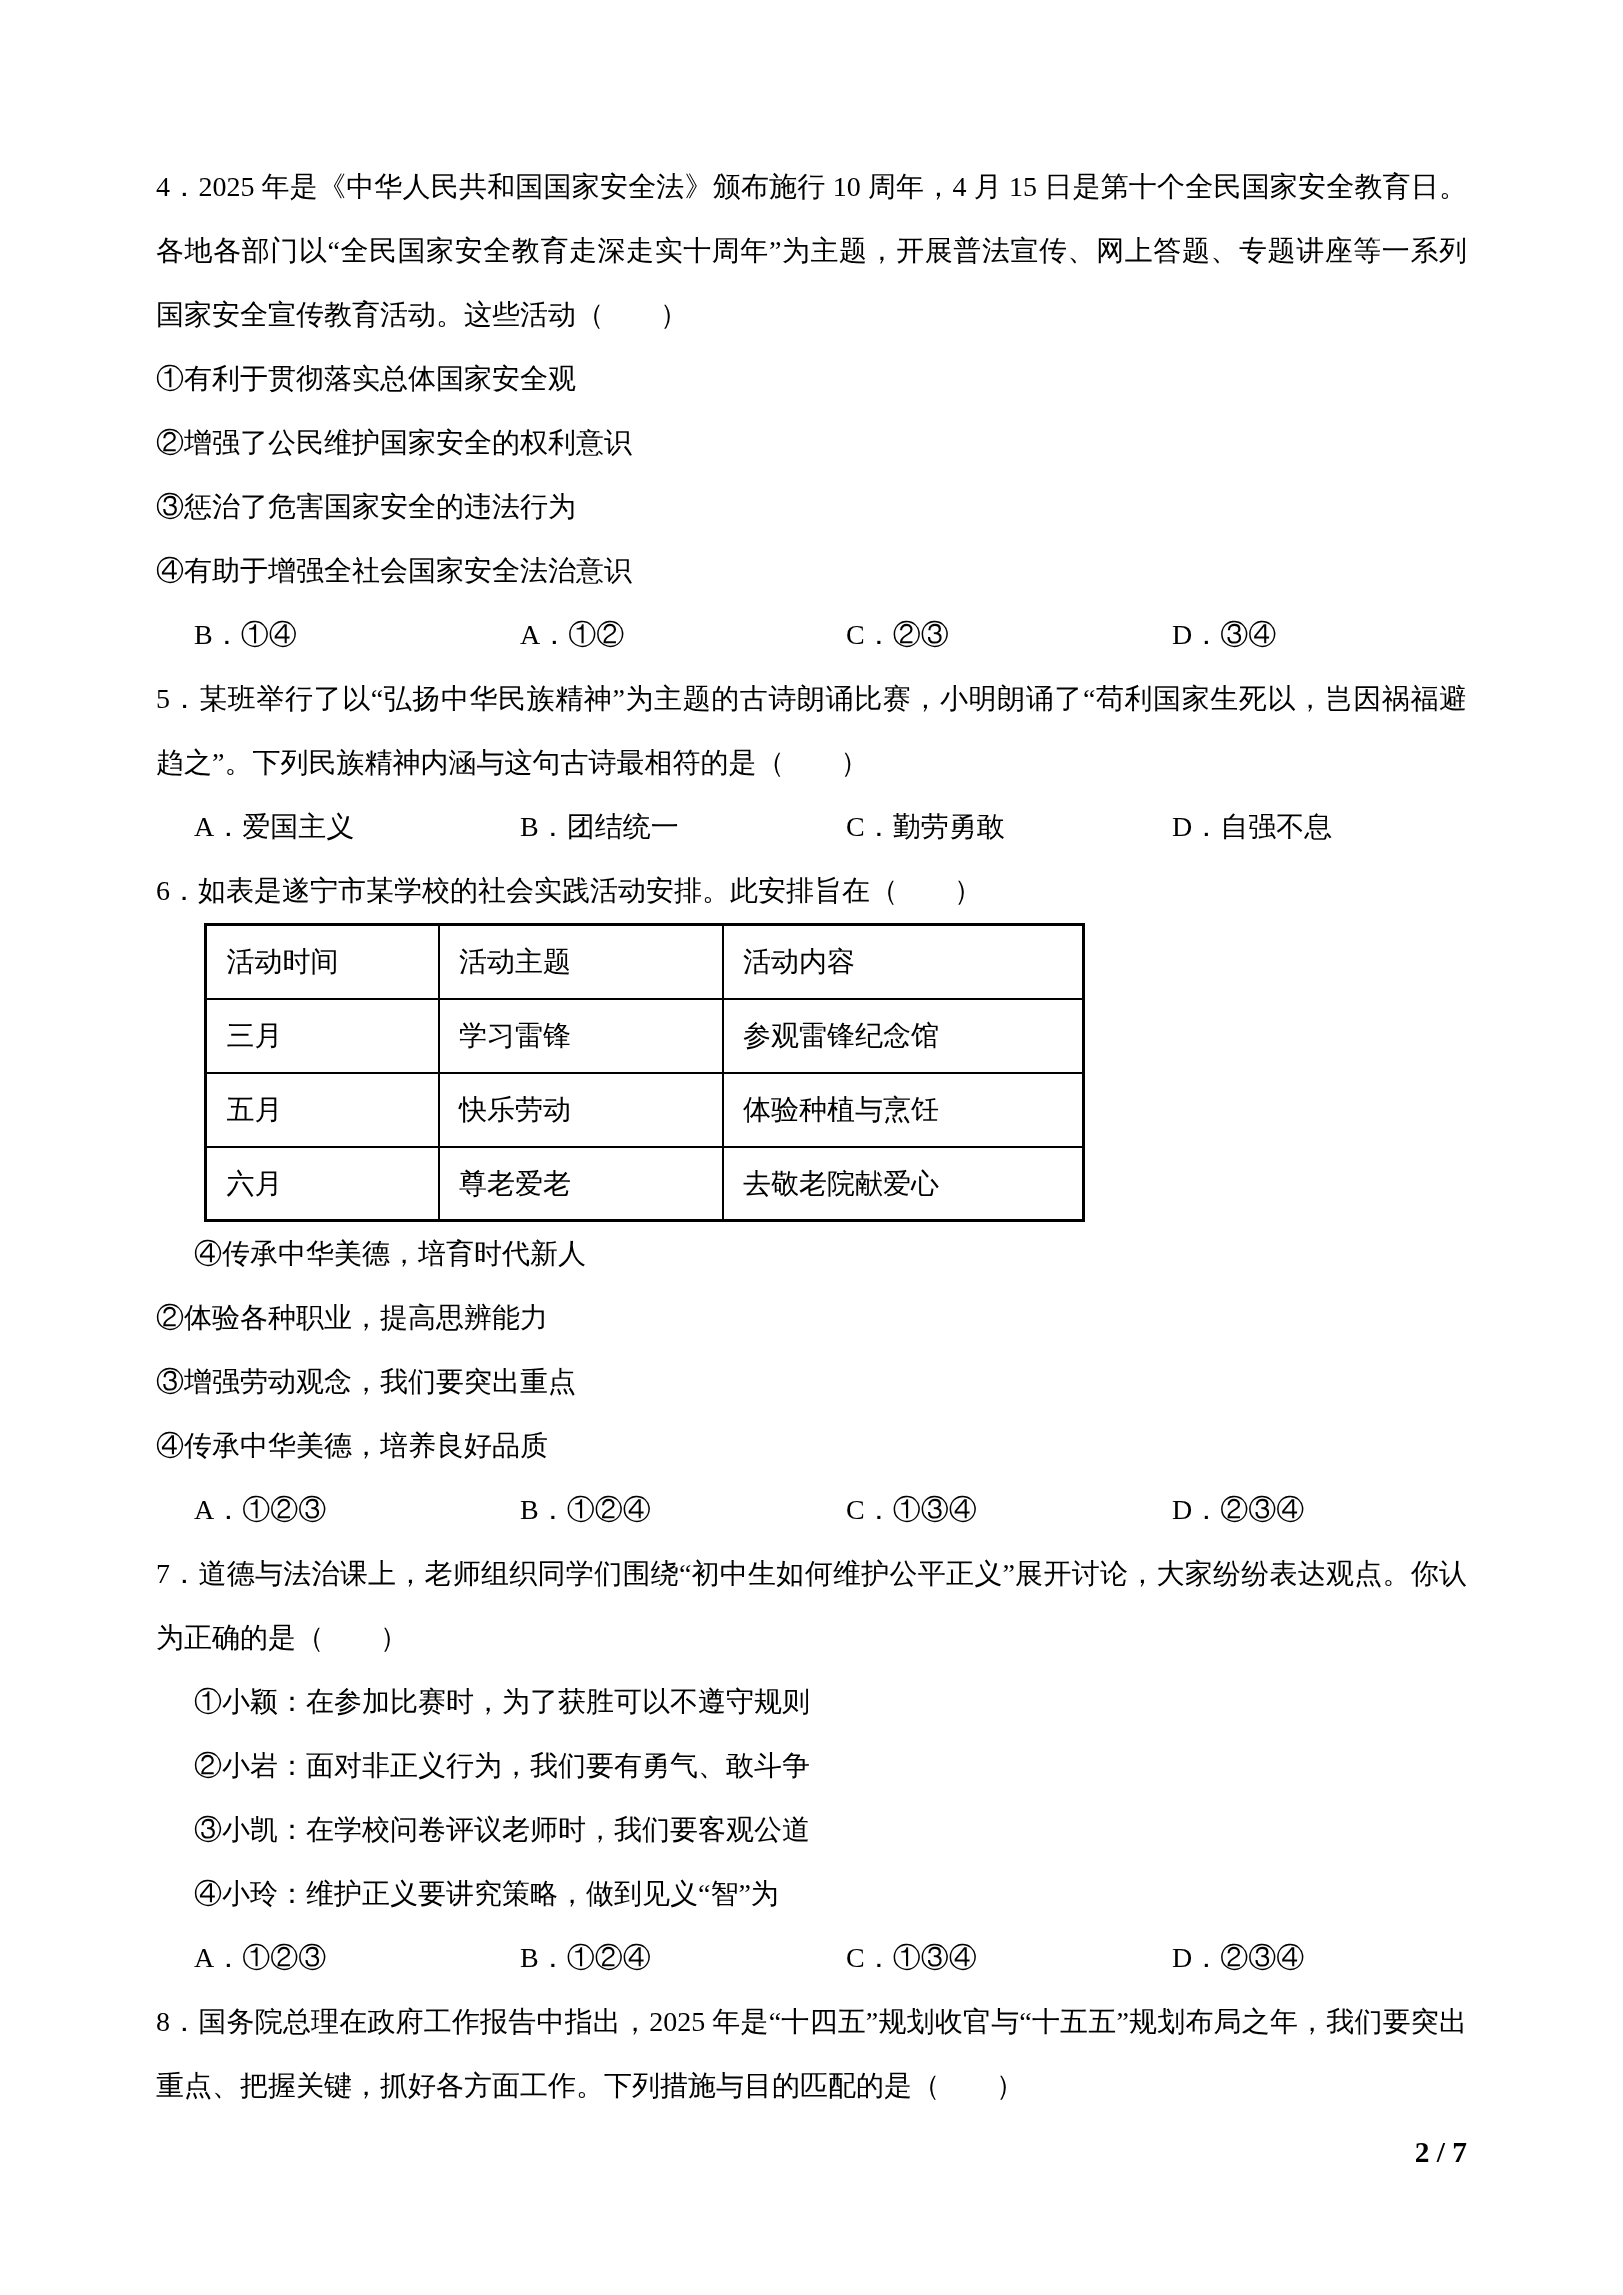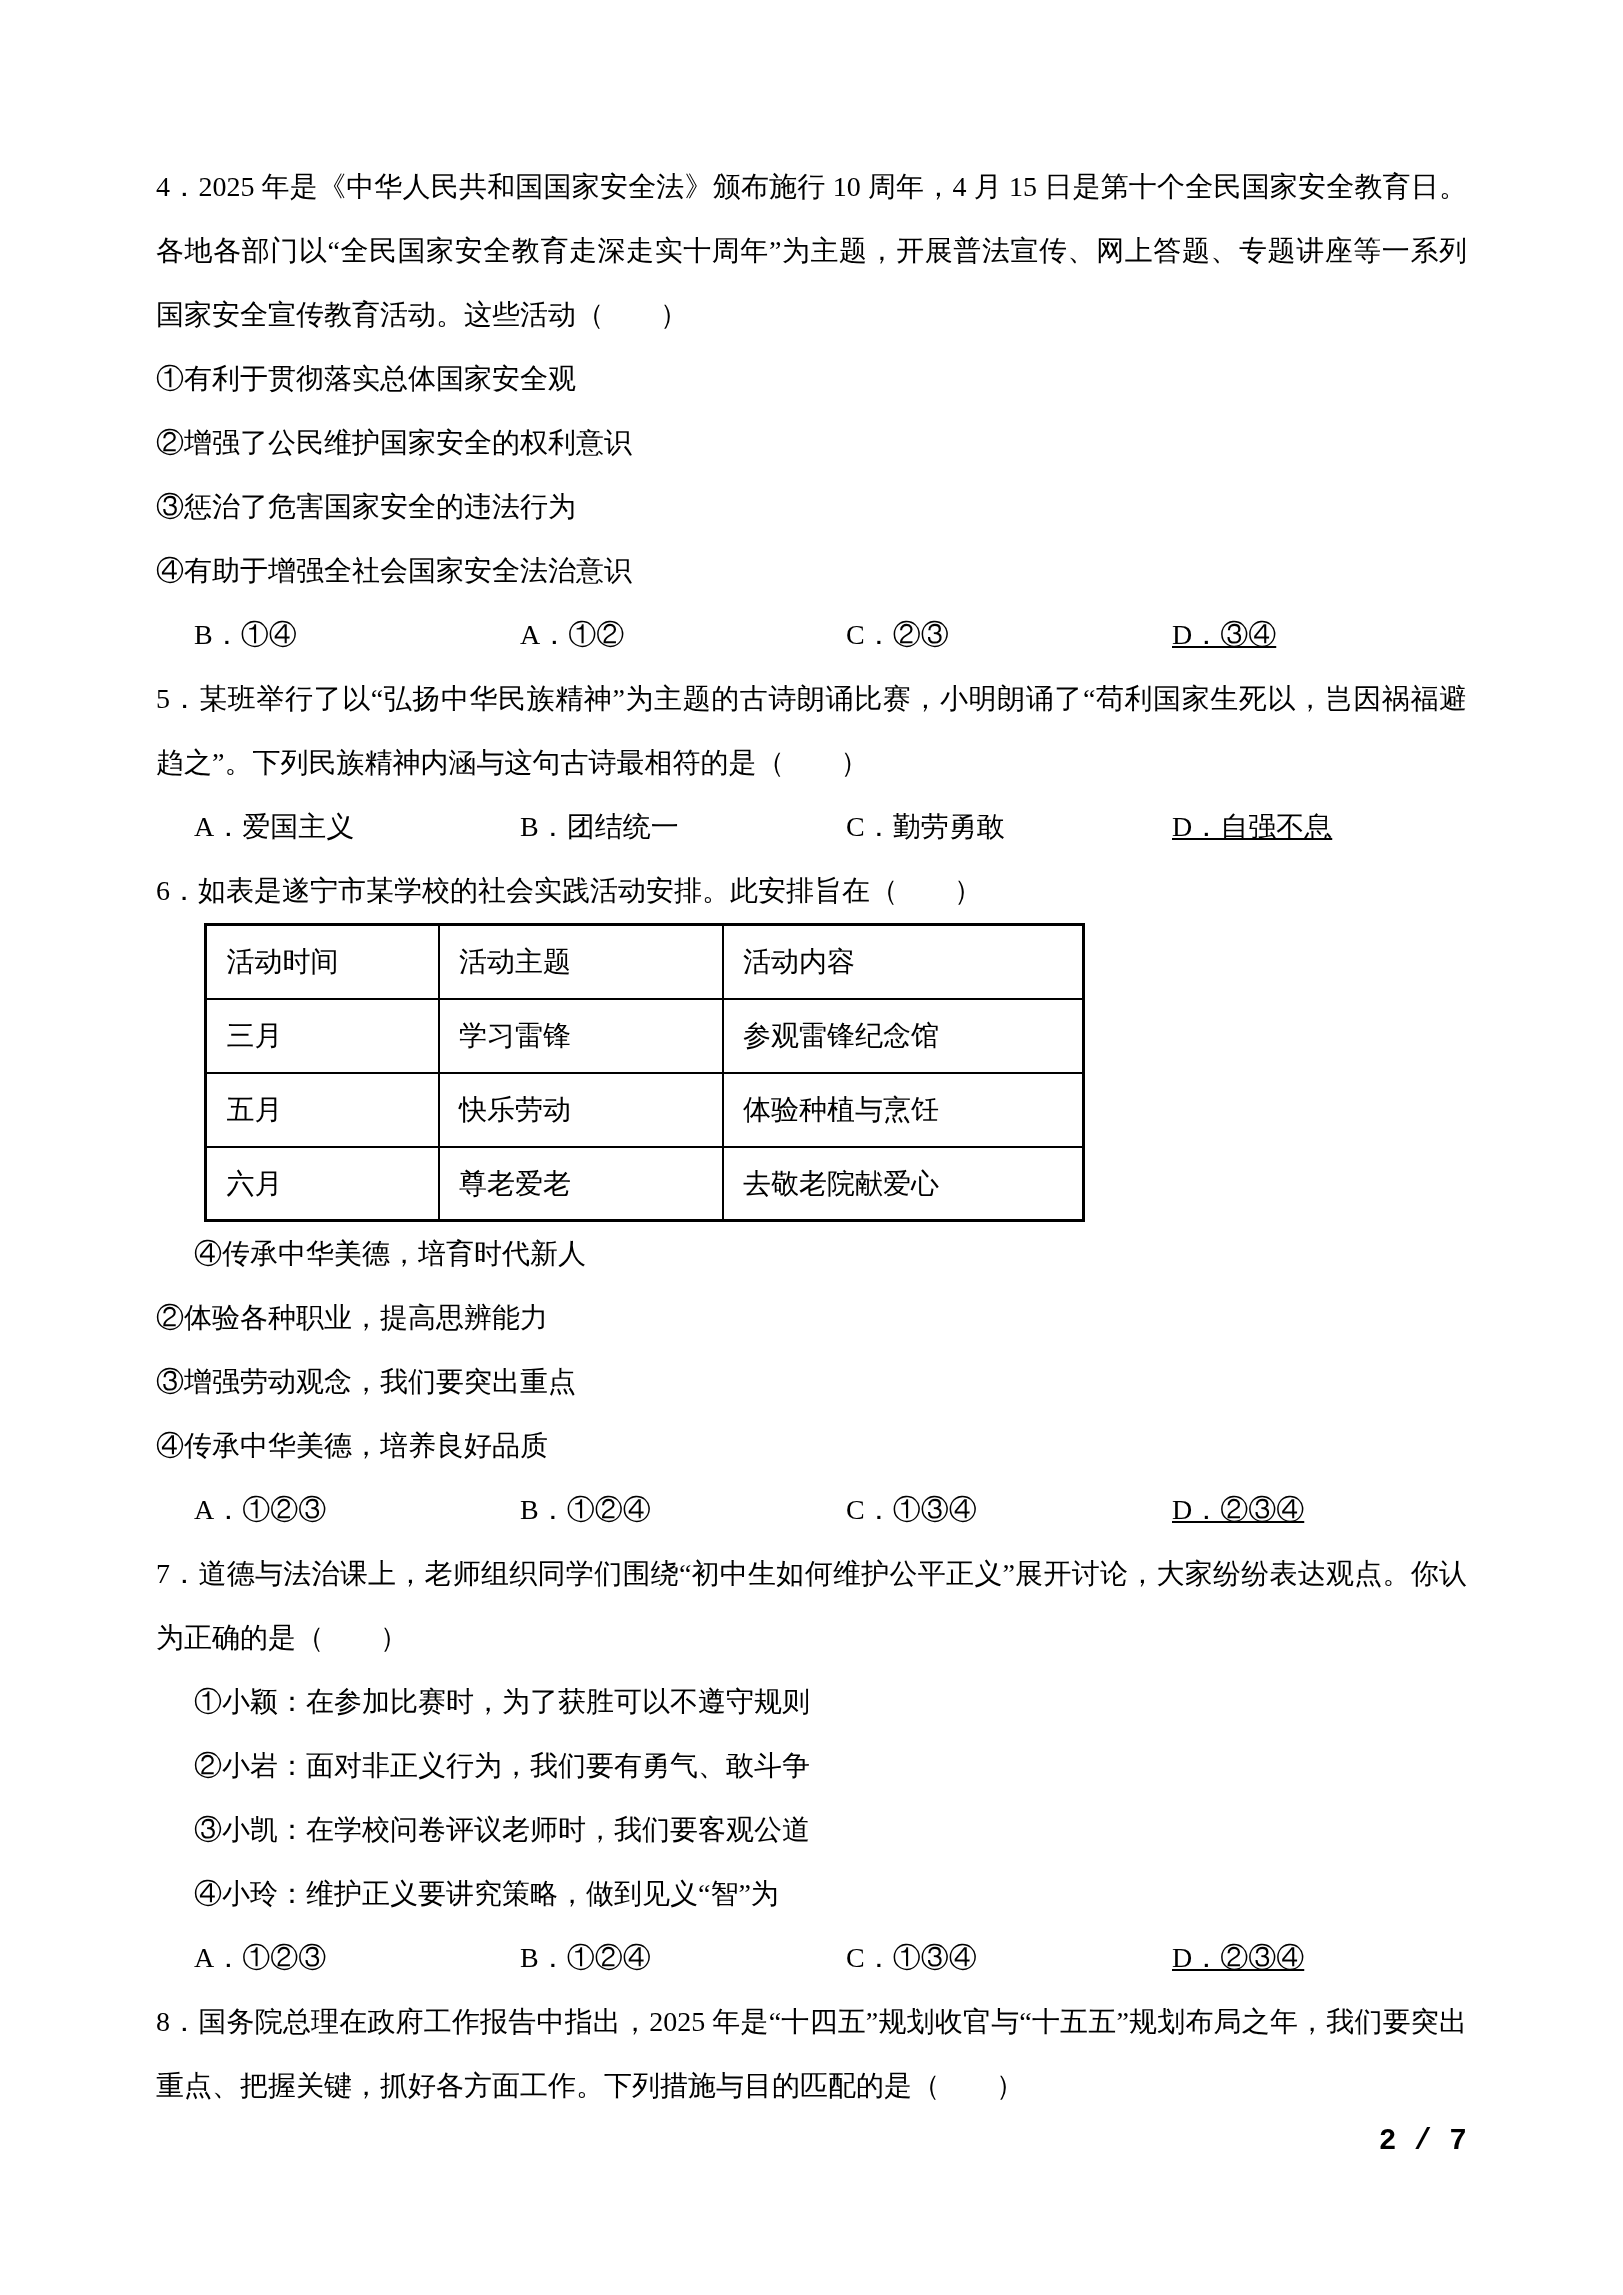--- a/index.html
+++ b/index.html
@@ -17,21 +17,21 @@
   }
   p.line { text-align: justify; }
   p.line.noj { text-align: left; }
   .indent { padding-left: 38px; }
   .opts {
     display: flex;
     padding-left: 38px;
     white-space: nowrap;
   }
   .opt { flex: 0 0 326px; text-align: left; }
-  .opt:last-child { flex: 0 0 auto; text-decoration: underline; }
+  .opt:last-child { flex: 0 0 auto; }
   table.activity {
     border-collapse: collapse;
     table-layout: fixed;
     width: 829px;
     margin-left: 48px;
     border: 3.8px solid #000;
   }
   table.activity th,
   table.activity td {
     border: 2.2px solid #000;
@@ -39,23 +39,23 @@
     padding-left: 19.6px;
     font-weight: normal;
     text-align: left;
     vertical-align: middle;
     line-height: 33px;
   }
   .col-time { width: 233px; }
   .col-theme { width: 284px; }
   .col-content { width: 361px; }
   .page-number {
-    margin-top: 6px;
+    margin-top: 17px;
     text-align: right;
-    font-family: Liberation Mono, monospace;
+    font-family: Liberation Serif, serif;
     font-weight: bold;
     font-size: 29.4px;
     line-height: 35px;
   }
 </style>
 </head>
 <body>
 
 <p class="line">4．2025 年是《中华人民共和国国家安全法》颁布施行 10 周年，4 月 15 日是第十个全民国家安全教育日。各地各部门以“全民国家安全教育走深走实十周年”为主题，开展普法宣传、网上答题、专题讲座等一系列国家安全宣传教育活动。这些活动（　　）</p>
 <p class="line noj">①有利于贯彻落实总体国家安全观</p>

